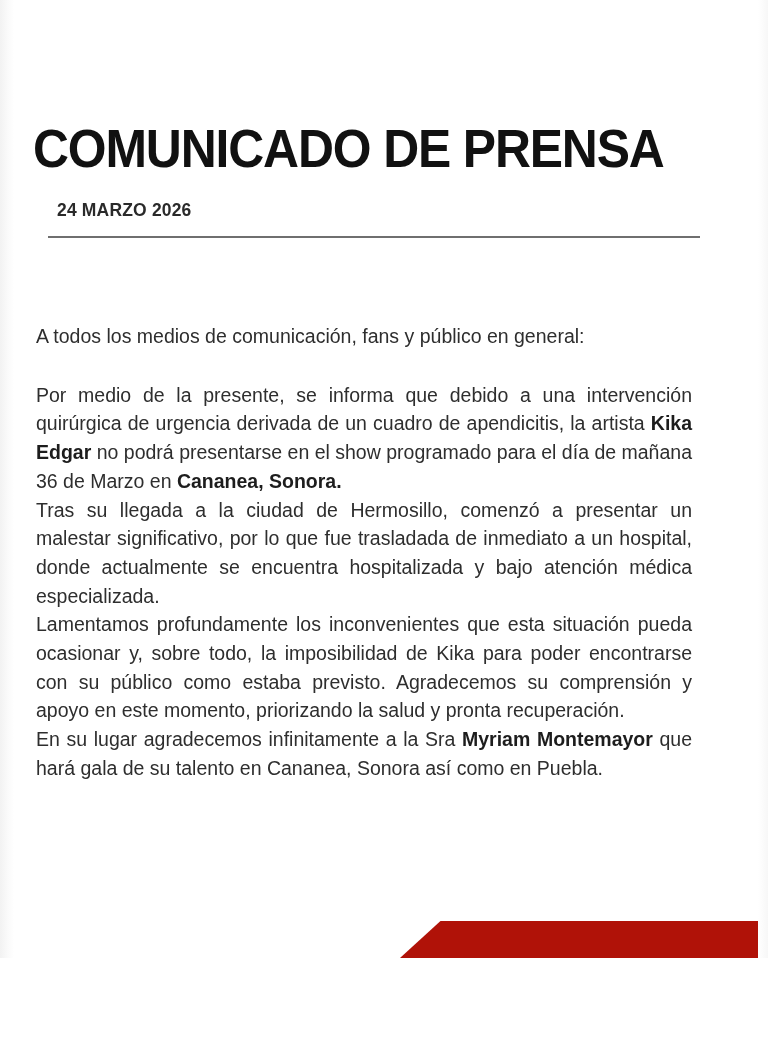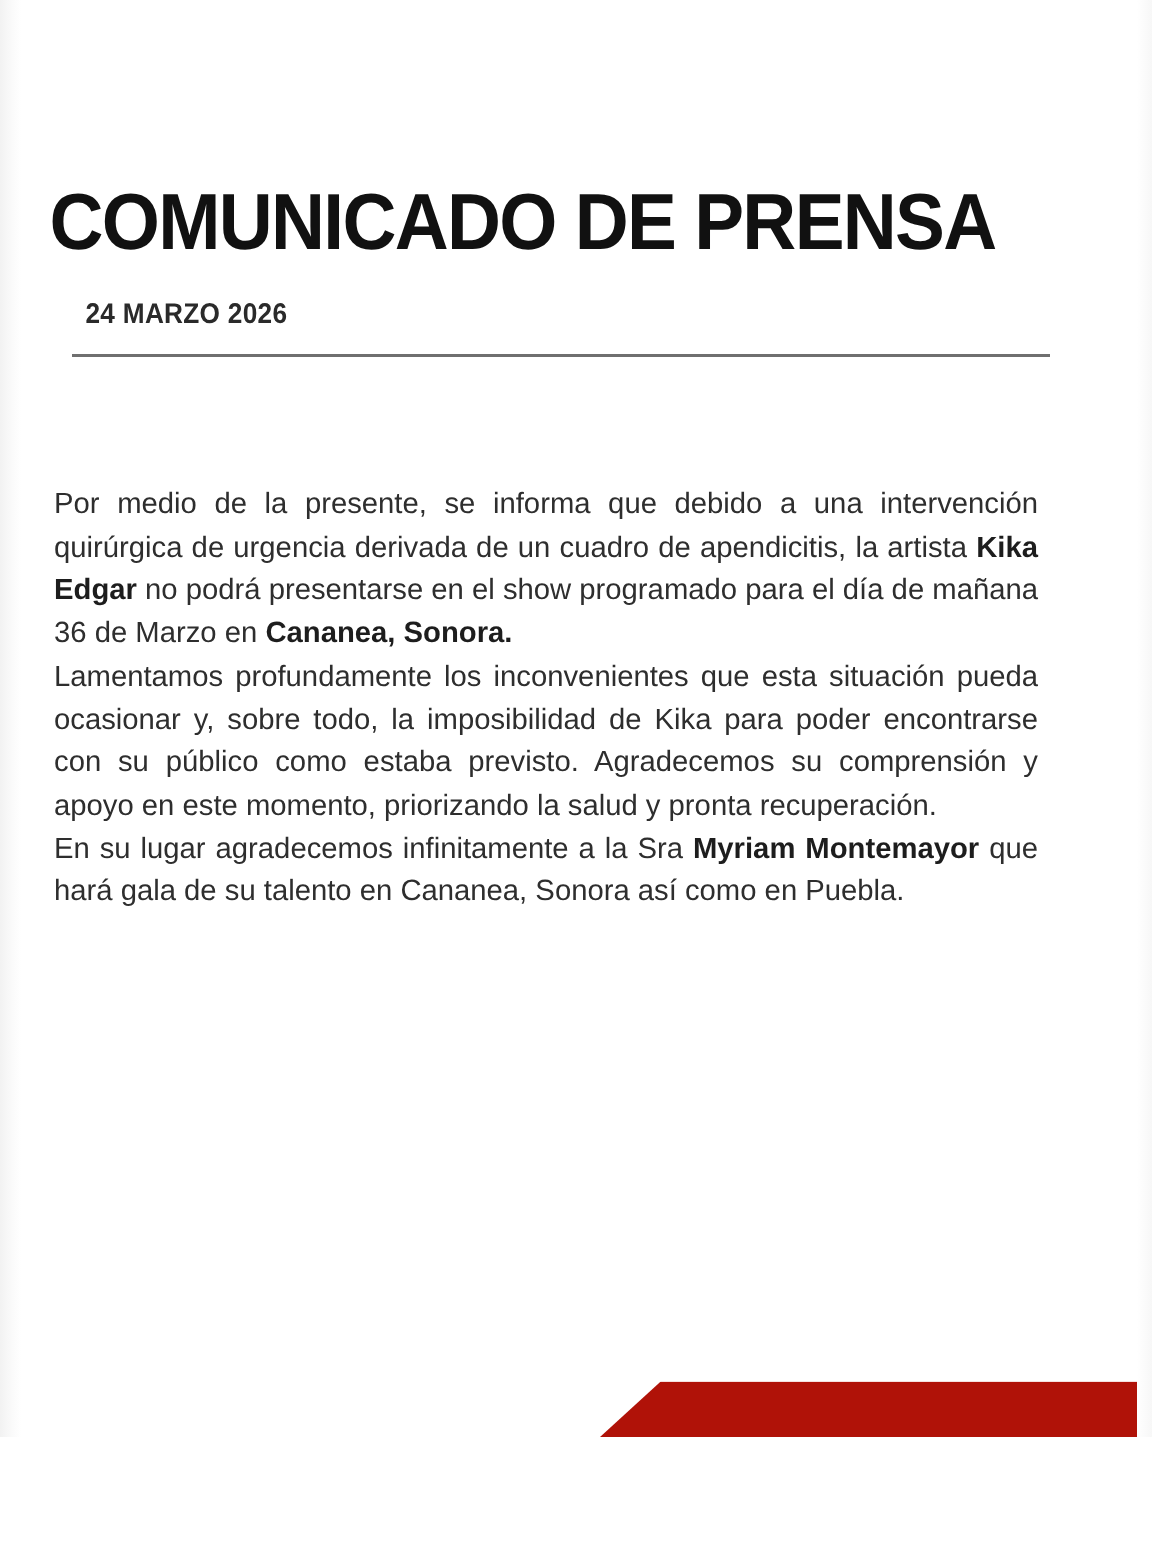--- a/index.html
+++ b/index.html
@@ -157,22 +157,24 @@
 
 <div id="page">
 
   <h1 class="doc-title">COMUNICADO DE PRENSA</h1>
 
   <div class="doc-date">24 MARZO 2026</div>
 
   <div class="rule"></div>
 
   <div class="body-block">
+    <p class="greeting">A todos los medios de comunicación, fans y público en general:</p>
     <div id="paragraphs">
         <p class="para"><span>Por medio de la  presente, se informa que debido a una intervención quirúrgica de urgencia derivada de un cuadro de apendicitis, la artista </span><span class="bold">Kika Edgar</span><span> no podrá presentarse en el show programado para el día de mañana 36 de Marzo en </span><span class="bold">Cananea, Sonora.</span></p>
+        <p class="para"><span>Tras su llegada a la ciudad de Hermosillo, comenzó a presentar un malestar significativo, por lo que fue trasladada de inmediato a un hospital, donde actualmente se encuentra hospitalizada y bajo atención médica especializada.</span></p>
         <p class="para "><span>Lamentamos profundamente los inconvenientes que esta situación pueda ocasionar y, sobre todo, la imposibilidad de Kika para poder encontrarse  con su público como estaba previsto. Agradecemos su comprensión y apoyo en este momento, priorizando la salud y pronta recuperación.</span></p>
         <p class="para"><span>En su lugar agradecemos infinitamente a la Sra </span><span class="bold">Myriam Montemayor</span><span> que hará gala de su talento en Cananea, Sonora así como en Puebla.</span></p>
       </div>
   </div>
 
   <div class="avatar">
     <svg width="46" height="46" viewBox="0 0 46 46" aria-hidden="true">
       <circle cx="29" cy="19" r="6.4" fill="#ffffff"></circle>
       <path d="M17.5 35.5c0-6 5.2-9.4 11.5-9.4s11.5 3.4 11.5 9.4z" fill="#ffffff"></path>
     </svg>

